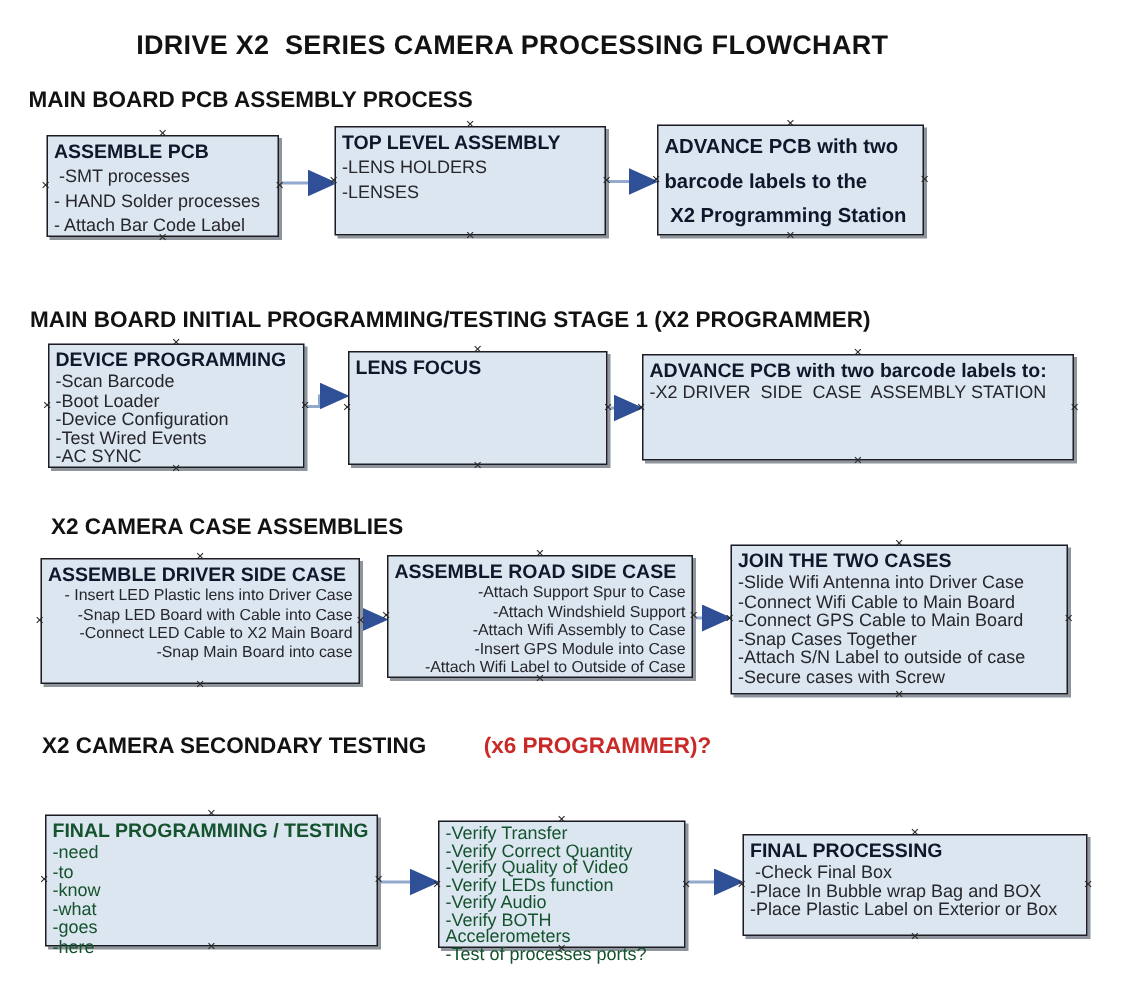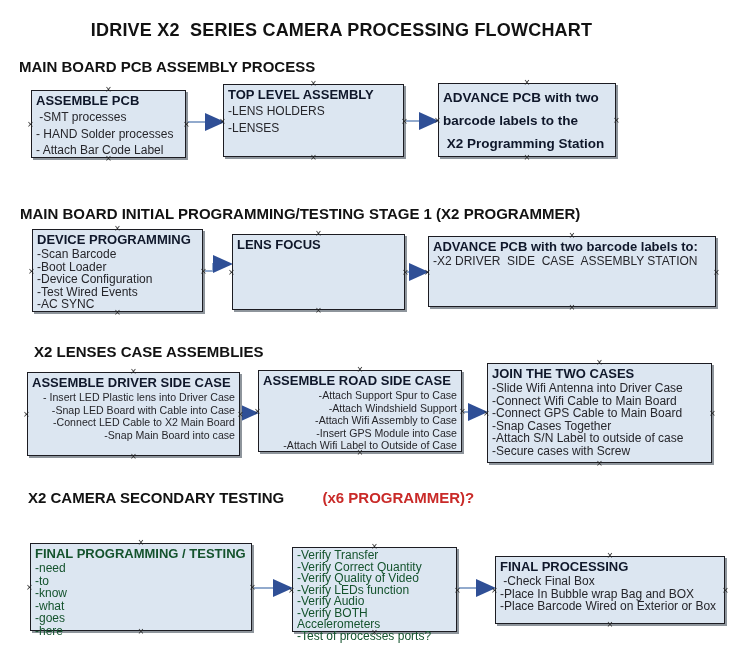--- a/index.html
+++ b/index.html
@@ -52,21 +52,21 @@
     <path class="conn" d="M242,413 H255"></path>
     <path class="conn" d="M464,412 H484"></path>
     <path class="conn" d="M254,588 H289"></path>
     <path class="conn" d="M459,588 H492"></path>
   </svg>
 
   <h1 class="title">IDRIVE X2  SERIES CAMERA PROCESSING FLOWCHART</h1>
 
   <h2 class="sec" style="left:19px;top:58px;">MAIN BOARD PCB ASSEMBLY PROCESS</h2>
   <h2 class="sec" style="left:20px;top:205px;text-align:center;">MAIN BOARD INITIAL PROGRAMMING/TESTING STAGE 1 (X2 PROGRAMMER)</h2>
-  <h2 class="sec" style="left:34px;top:343px;">X2 LENSES CASE ASSEMBLIES</h2>
+  <h2 class="sec" style="left:34px;top:343px;">X2 CAMERA CASE ASSEMBLIES</h2>
   <h2 class="sec" style="left:28px;top:489px;"><span>X2 CAMERA SECONDARY TESTING  </span><span class="red-part">(x6 PROGRAMMER)?</span></h2>
 
   <div class="box lh16" style="left:31px;top:90px;width:155px;height:68px;">
     <span class="glue t">×</span>
     <span class="glue b">×</span>
     <span class="glue l">×</span>
     <span class="glue r">×</span>
     <h3>ASSEMBLE PCB</h3>
     <ul>
       <li> -SMT processes</li>
@@ -210,17 +210,17 @@
 
   <div class="box" style="left:495px;top:556px;width:230px;height:68px;">
     <span class="glue t">×</span>
     <span class="glue b">×</span>
     <span class="glue l">×</span>
     <span class="glue r">×</span>
     <h3>FINAL PROCESSING</h3>
     <ul>
       <li> -Check Final Box</li>
       <li>-Place In Bubble wrap Bag and BOX</li>
-      <li>-Place Barcode Wired on Exterior or Box</li>
+      <li>-Place Plastic Label on Exterior or Box</li>
     </ul>
   </div>
 
 </div>
 
 </body></html>

